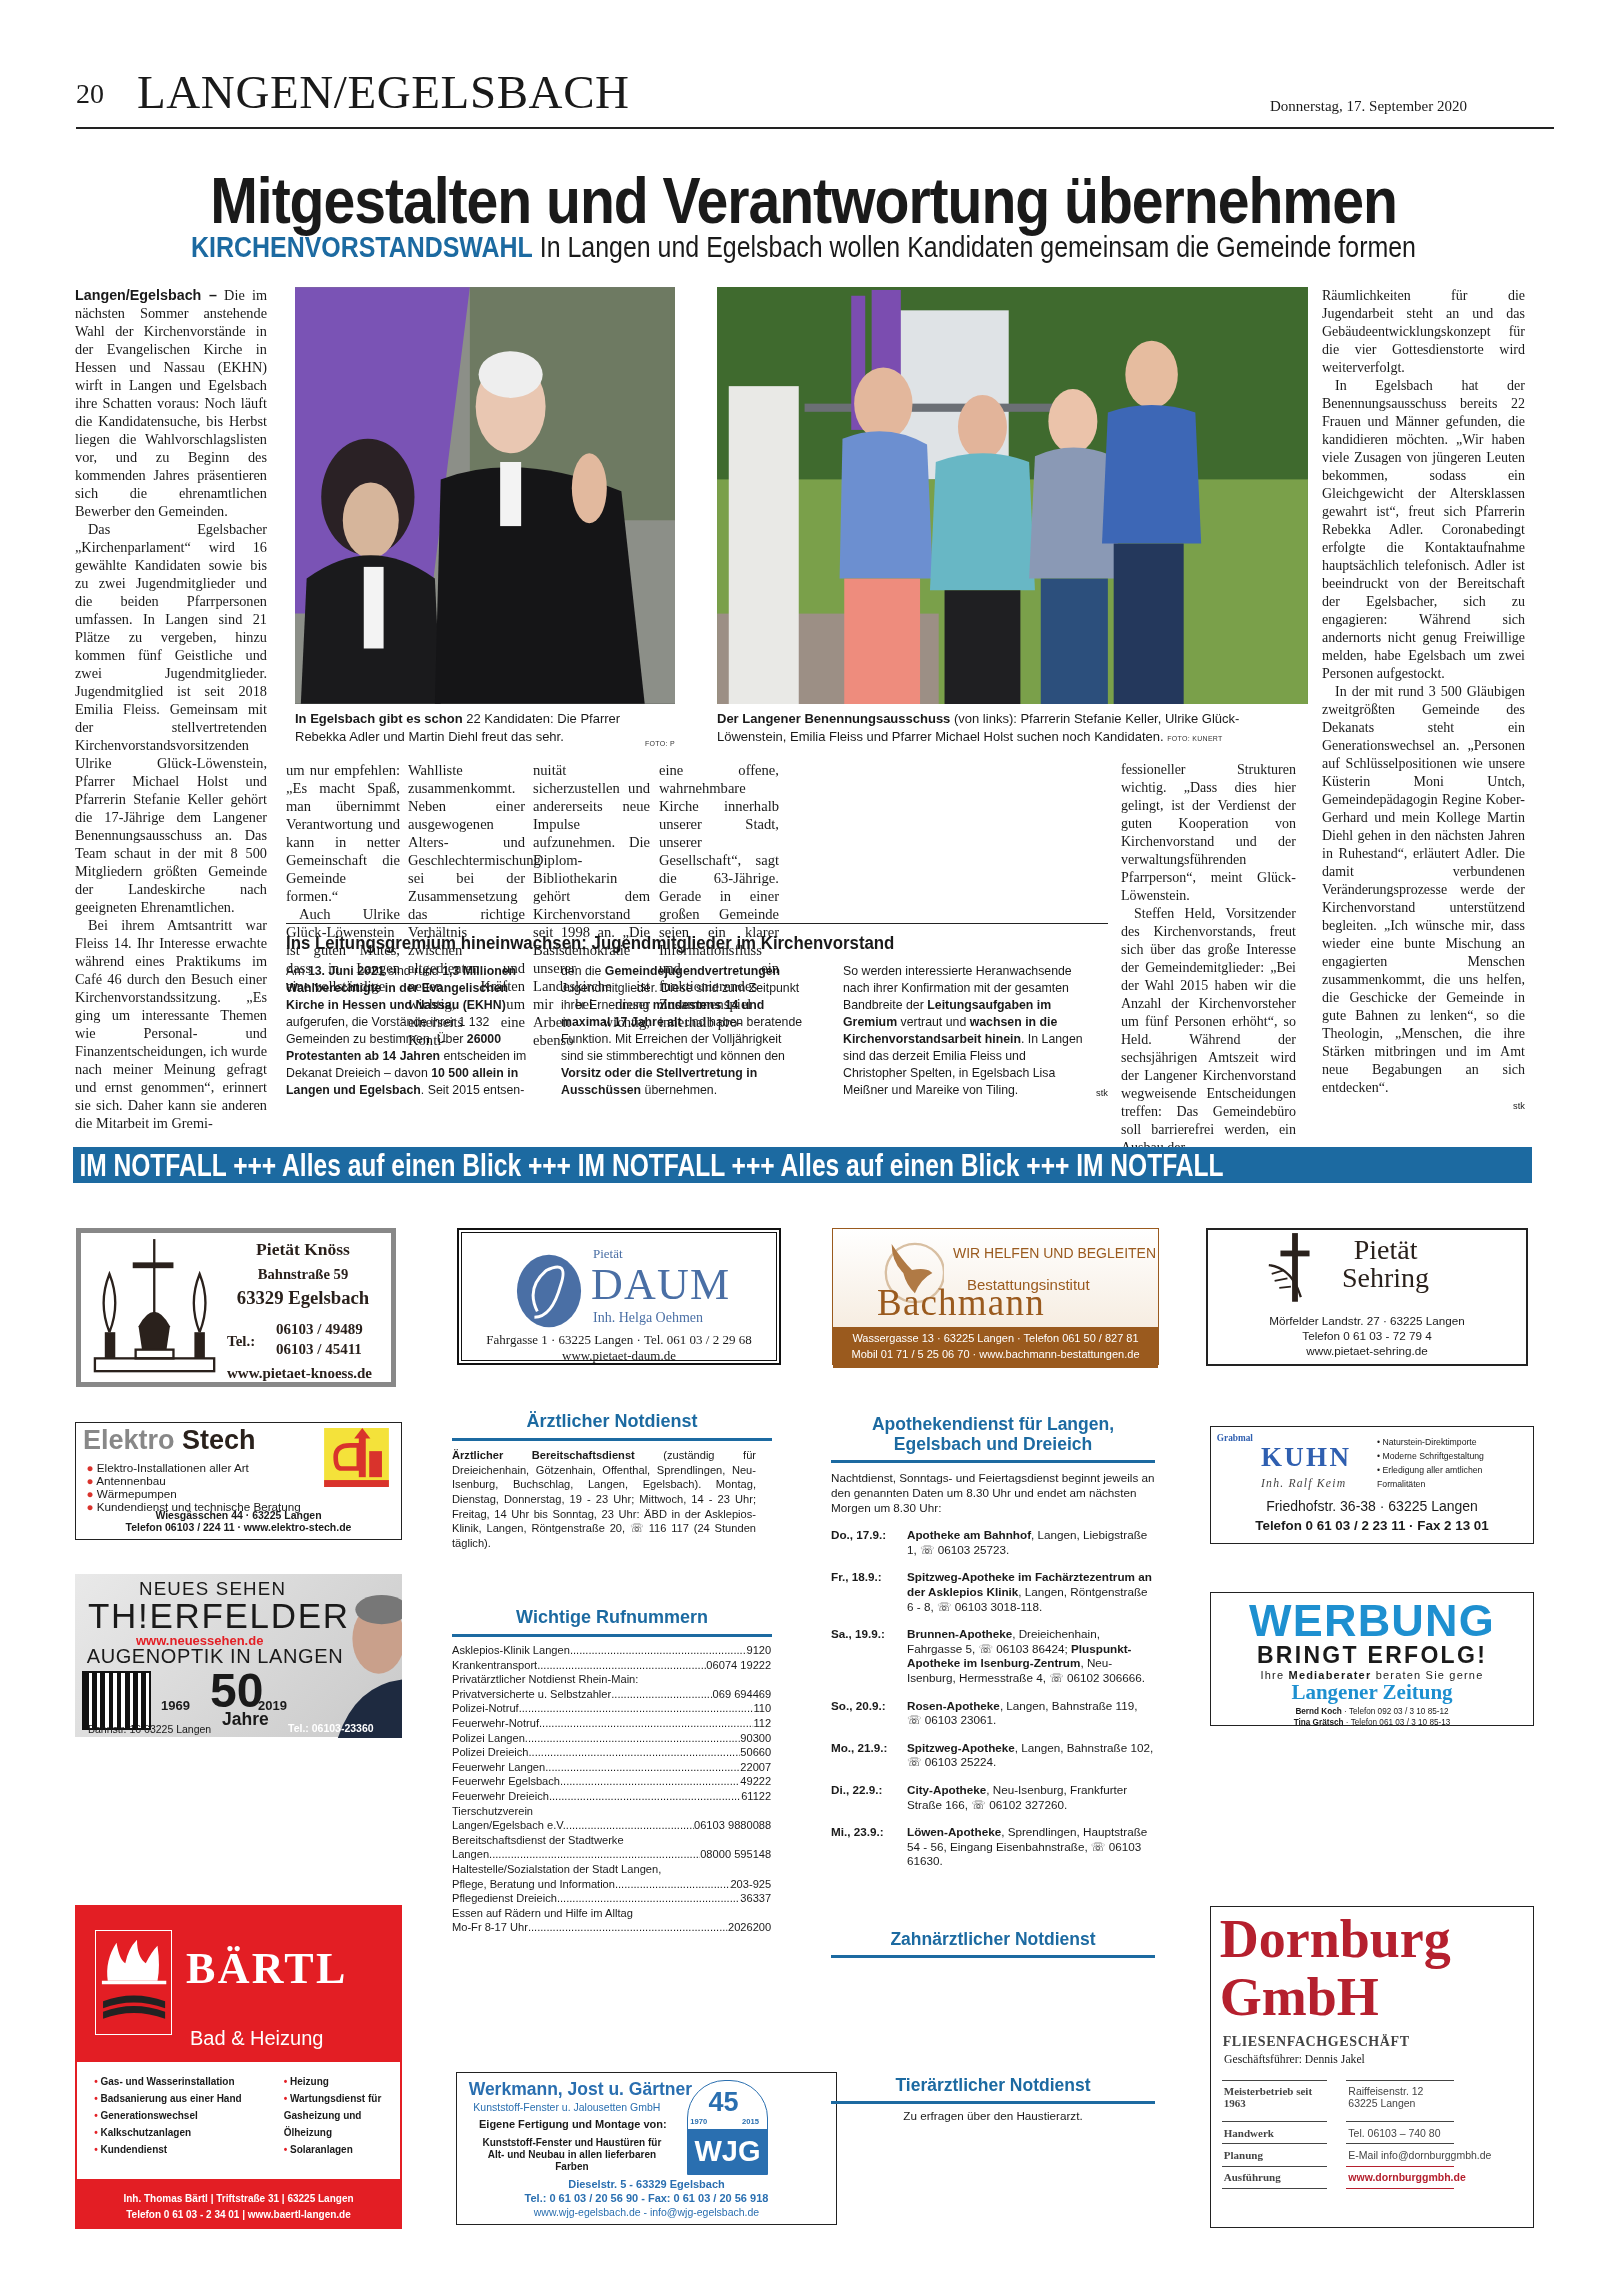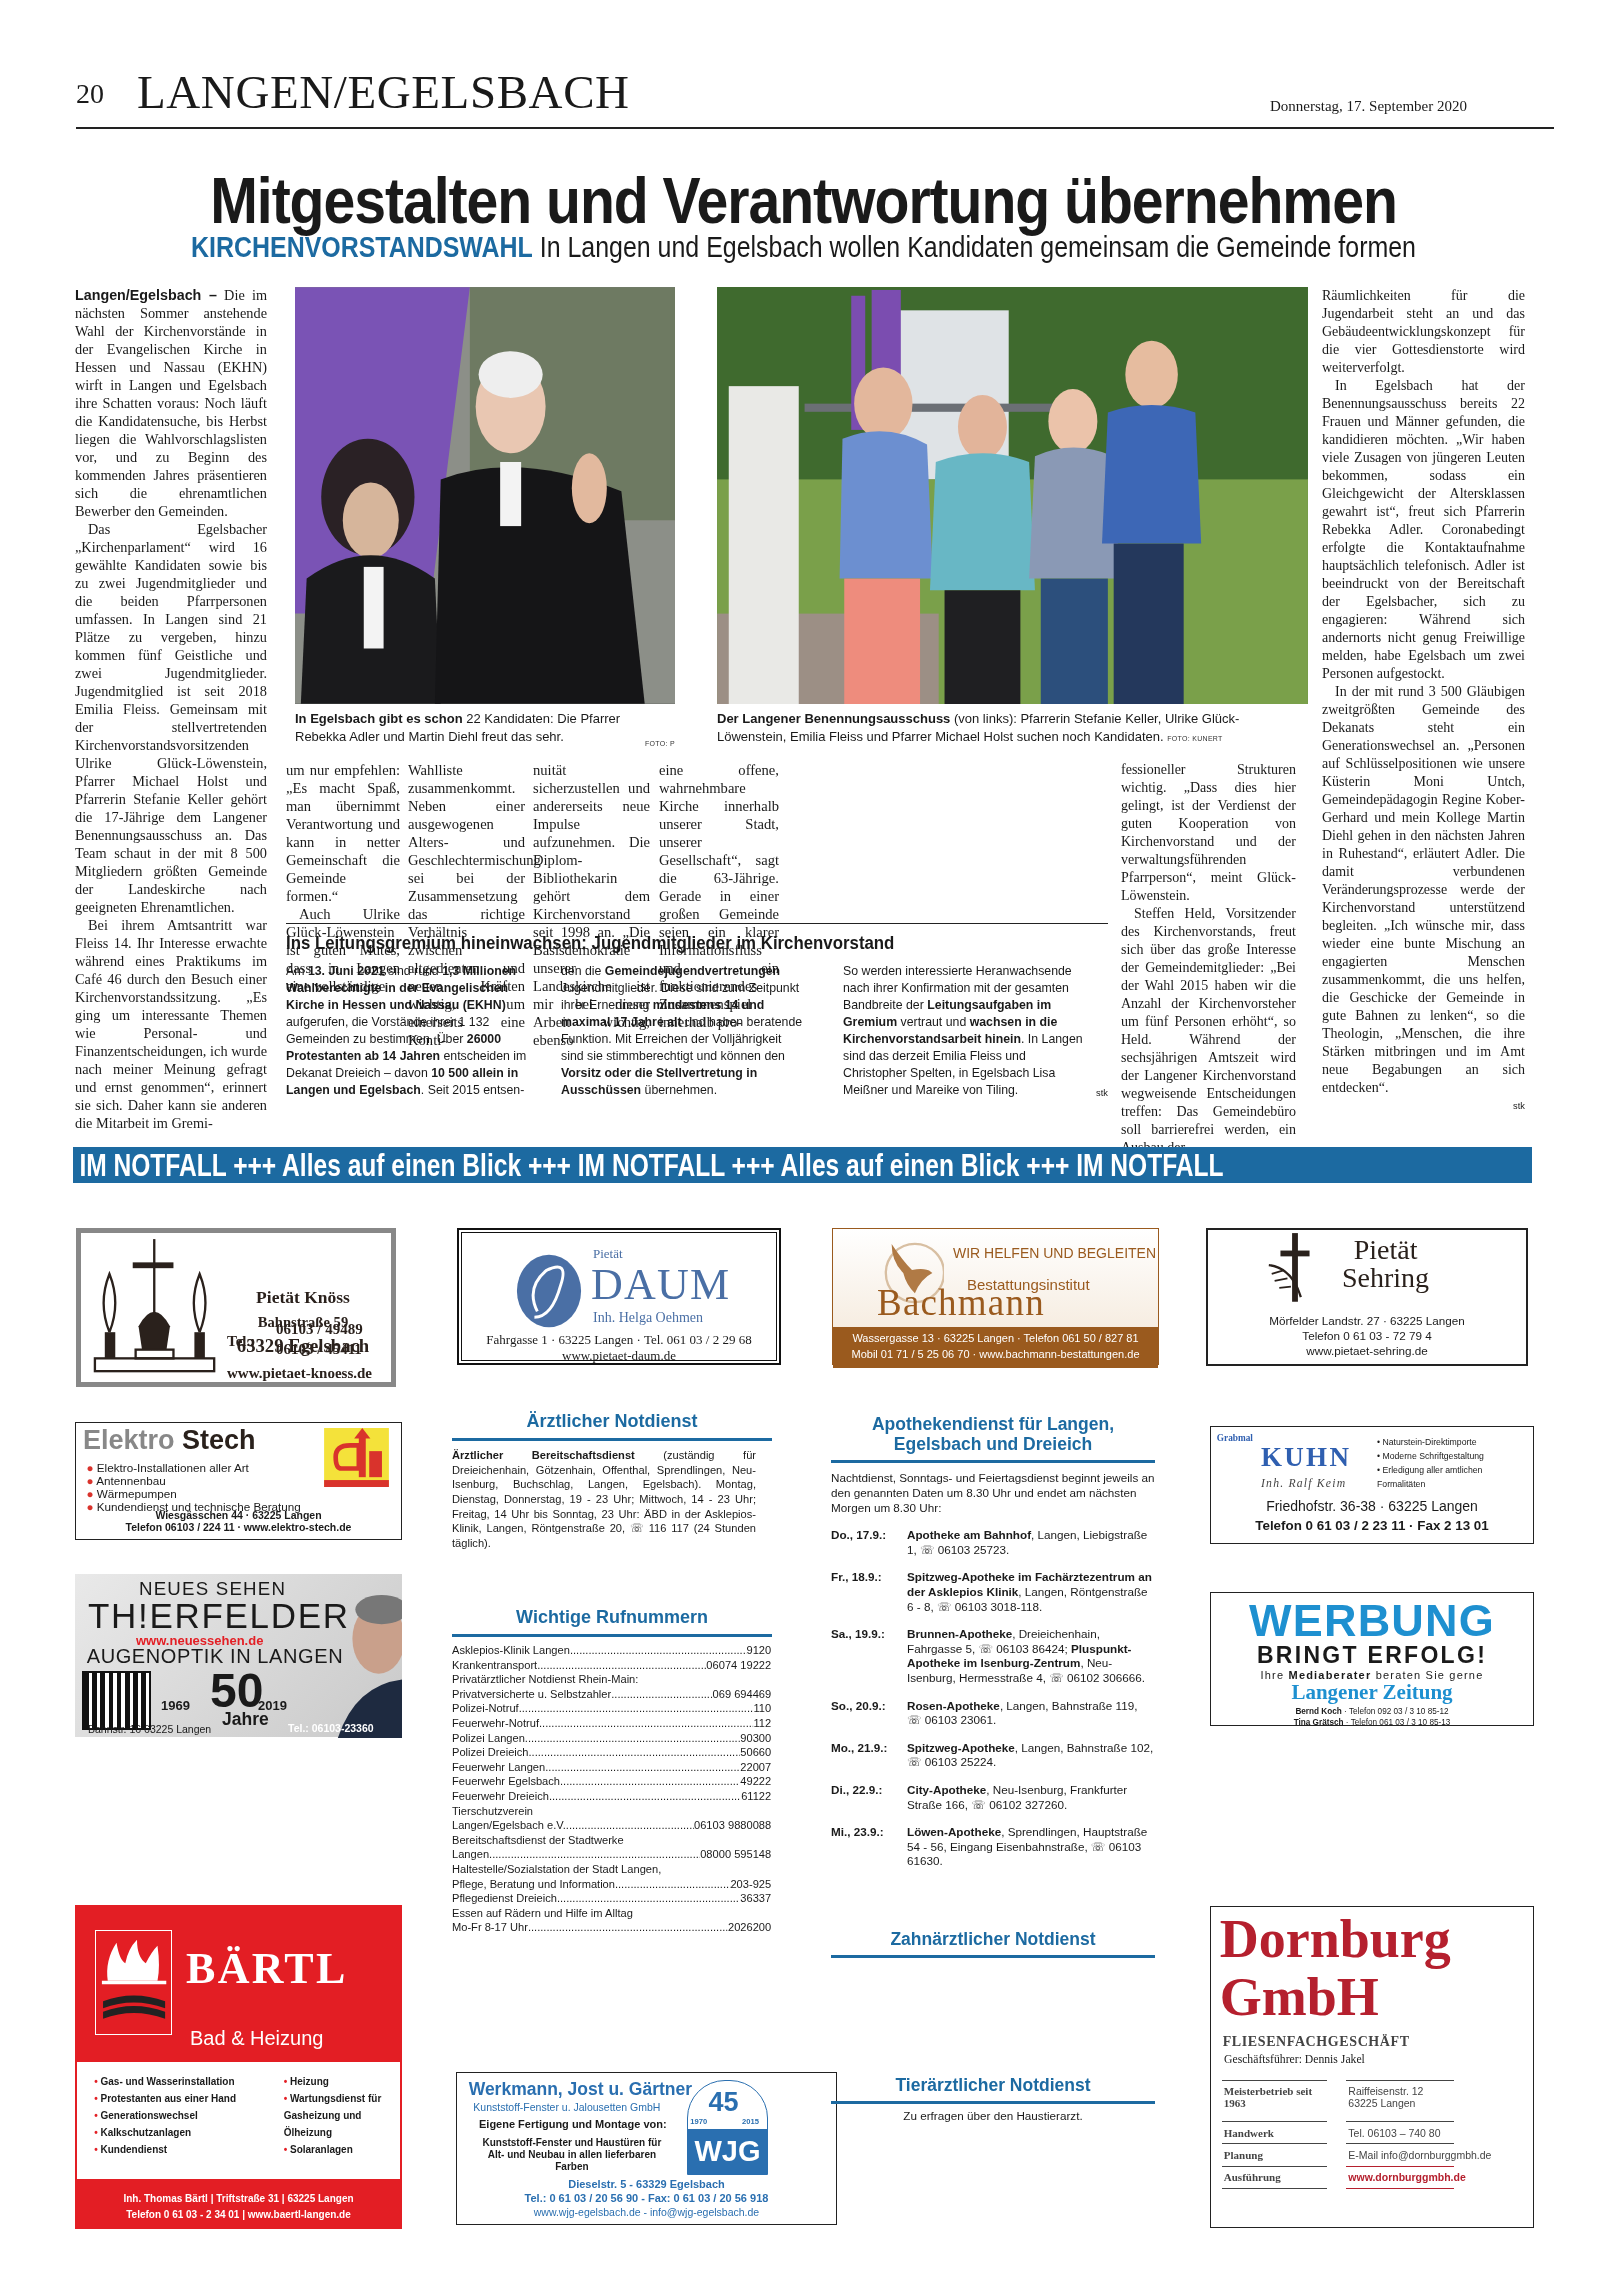--- a/index.html
+++ b/index.html
@@ -175,21 +175,21 @@
     <rect x="105" y="0" width="4" height="130" fill="#2a211c"></rect>
     <rect x="70" y="40" width="70" height="10" fill="#2a211c"></rect>
     <path d="M80 150 Q107 100 134 150 L128 190 L86 190 Z" fill="#2a211c"></path>
     <rect x="75" y="190" width="65" height="15" fill="none" stroke="#2a211c" stroke-width="4"></rect>
     <rect x="5" y="205" width="205" height="22" fill="none" stroke="#2a211c" stroke-width="4"></rect>
     <path d="M30 160 Q10 110 30 60 Q50 110 30 160" fill="none" stroke="#2a211c" stroke-width="4"></path>
     <path d="M185 160 Q165 110 185 60 Q205 110 185 160" fill="none" stroke="#2a211c" stroke-width="4"></path>
     <rect x="22" y="160" width="18" height="45" fill="#2a211c"></rect>
     <rect x="176" y="160" width="18" height="45" fill="#2a211c"></rect>
   </svg>
-  <div class="abs serif" style="left:146px; top:5.8px; width:152px; text-align:center; font-weight:bold; color:#2a211c;margin-top:48px;">
+  <div class="abs serif" style="left:146px; top:5.8px; width:152px; text-align:center; font-weight:bold; color:#2a211c;">
     <div style="font-size:17.5px;">Pietät Knöss</div>
     <div style="font-size:14.6px; margin-top:5.8px;">Bahnstraße 59</div>
     <div style="font-size:18.7px; margin-top:4.7px;">63329 Egelsbach</div>
   </div>
   <div class="abs serif" style="left:146px; top:100px; font-weight:bold; font-size:15px; color:#2a211c;">Tel.:</div>
   <div class="abs serif" style="left:195px; top:86px; font-weight:bold; font-size:15px; color:#2a211c; line-height:20px;">
     <div>06103 / 49489</div>
     <div>06103 / 45411</div>
   </div>
   <div class="abs serif" style="left:146px; top:132px; font-weight:bold; font-size:15px; color:#2a211c;">www.pietaet-knoess.de</div>
@@ -290,21 +290,21 @@
       <rect x="10" y="85" width="110" height="6" fill="#fff"></rect>
       <path d="M12 120 Q64 100 118 120 L118 132 Q64 112 12 132 Z" fill="#222"></path>
       <path d="M12 138 Q64 118 118 138 L118 150 Q64 130 12 150 Z" fill="#222"></path>
     </svg>
   </div>
   <div class="abs serif" style="left:111px; top:38px; font-size:44px; font-weight:bold; color:#fff; letter-spacing:2.3px;">BÄRTL</div>
   <div class="abs sans" style="left:115px; top:94px; font-size:20px; color:#fff;margin-top:28px;">Bad &amp; Heizung</div>
   <div class="abs sans" style="left:1.7px; top:157px; width:323px; height:117px; background:#fff; font-weight:bold; font-size:10px; line-height:17px;">
     <div class="abs" style="left:17.5px; top:10.5px;">
       <div><span style="color:#e31e24;">•</span> <span>Gas- und Wasserinstallation</span></div>
-      <div><span style="color:#e31e24;">•</span> <span>Protestanten aus einer Hand</span></div>
+      <div><span style="color:#e31e24;">•</span> <span>Badsanierung aus einer Hand</span></div>
       <div><span style="color:#e31e24;">•</span> <span>Generationswechsel</span></div>
       <div><span style="color:#e31e24;">•</span> <span>Kalkschutzanlagen</span></div>
       <div><span style="color:#e31e24;">•</span> <span>Kundendienst</span></div>
     </div>
     <div class="abs" style="left:207px; top:10.5px; width:105px;">
       <div><span style="color:#e31e24;">•</span> <span>Heizung</span></div>
       <div><span style="color:#e31e24;">•</span> <span>Wartungsdienst für Gasheizung und Ölheizung</span></div>
       <div><span style="color:#e31e24;">•</span> <span>Solaranlagen</span></div>
     </div>
   </div>

